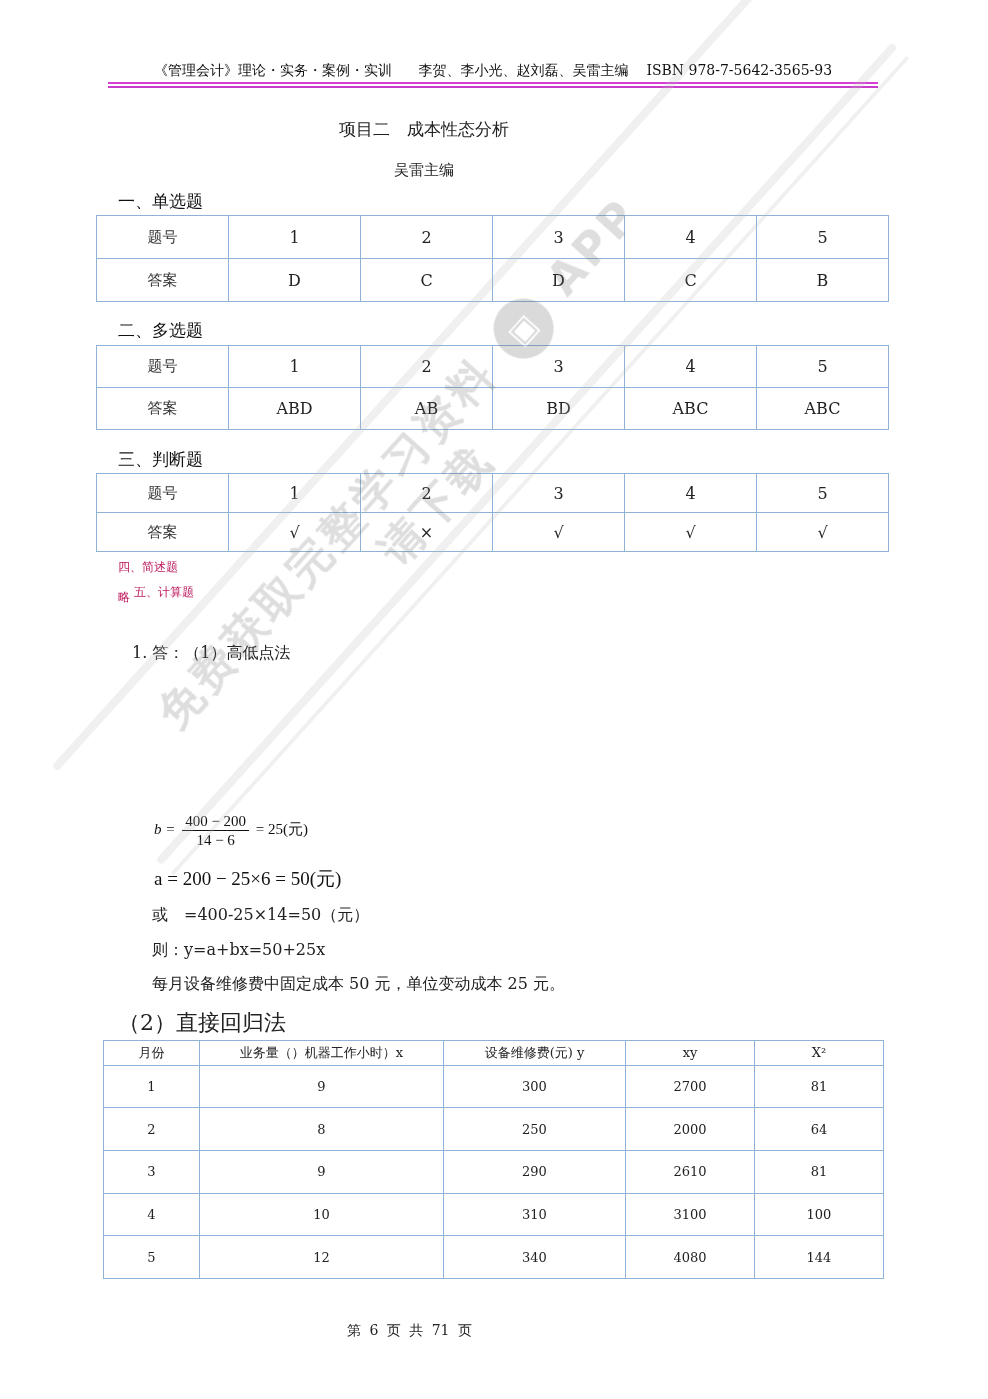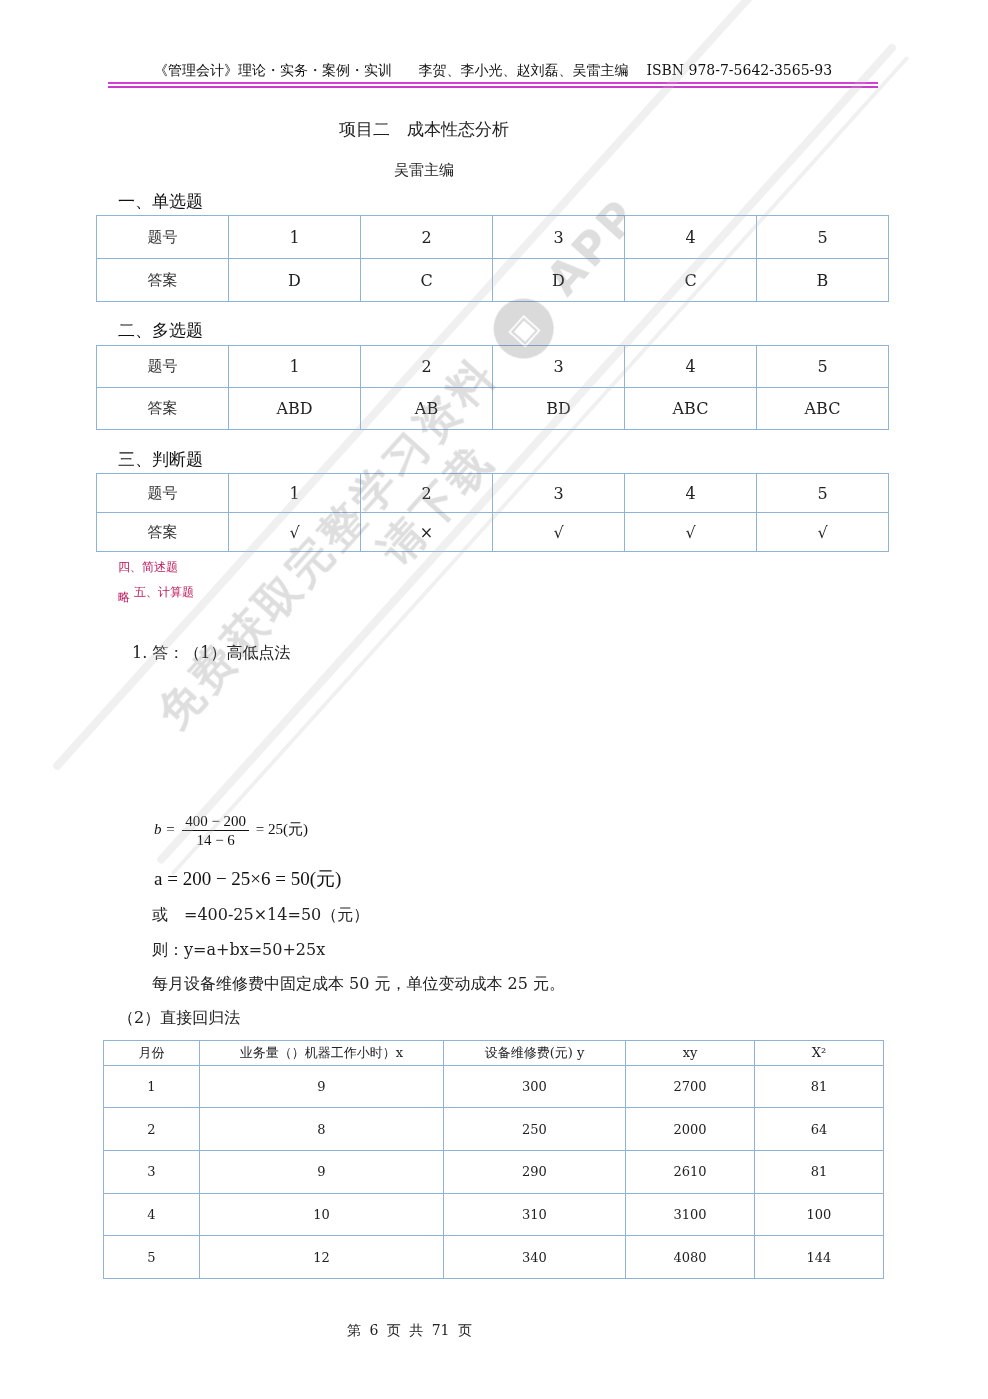--- a/index.html
+++ b/index.html
@@ -162,21 +162,21 @@
   <span class="frac">
     <span class="num">400 − 200</span>
     <span class="den">14 − 6</span>
   </span>
   <span>= 25(元)</span>
 </div>
 <div class="formula" style="left:154px; top:866px; font-size:19px;">a = 200 − 25×6 = 50(元)</div>
 <div class="body-line" style="left:152px; top:905px;">或　=400-25×14=50（元）</div>
 <div class="body-line" style="left:152px; top:940px;">则：y=a+bx=50+25x</div>
 <div class="body-line" style="left:152px; top:974px; font-size:16px;">每月设备维修费中固定成本 50 元，单位变动成本 25 元。</div>
-<div class="body-line" style="left:118px; top:1008px; font-size:16px;">（2）直接回归法</div>
+<div class="body-line" style="left:118px; top:1008px; font-size:22px;">（2）直接回归法</div>
 
 <table class="grid reg-table" style="left:103px; top:1040px; width:780px; height:239px;">
   <colgroup>
       <col style="width:96px">
       <col style="width:244px">
       <col style="width:182px">
       <col style="width:129px">
       <col style="width:129px">
     </colgroup>
   <tbody>

